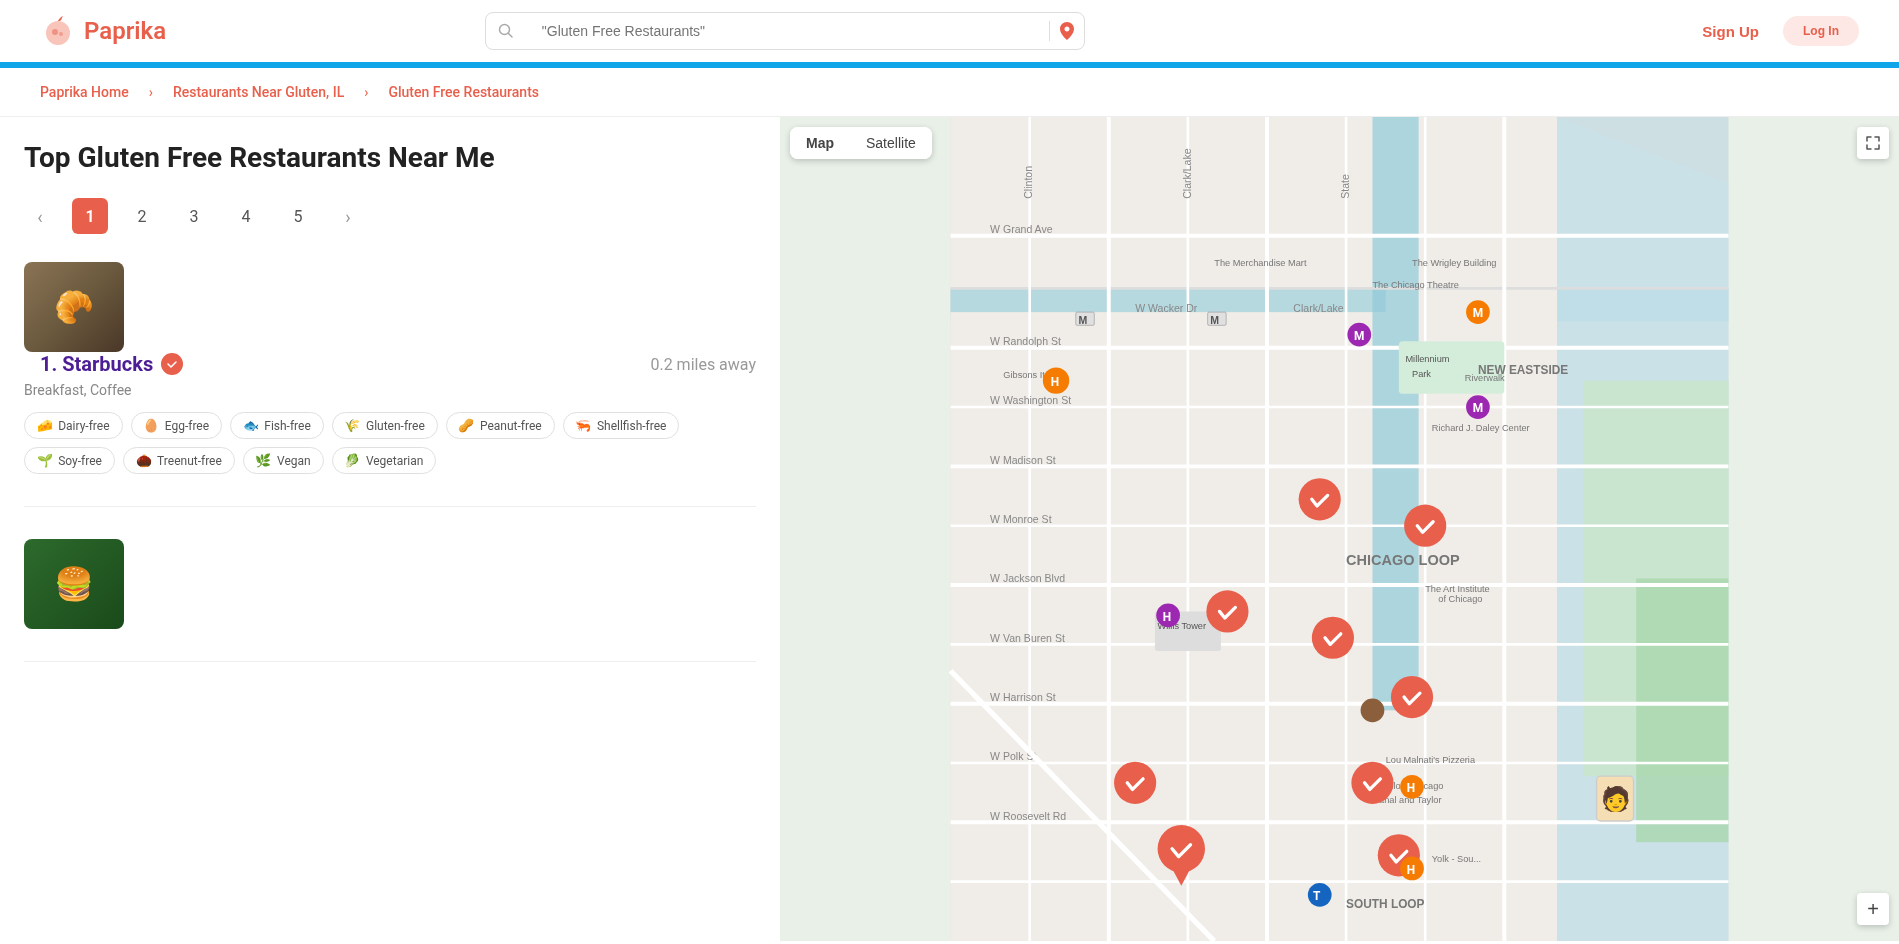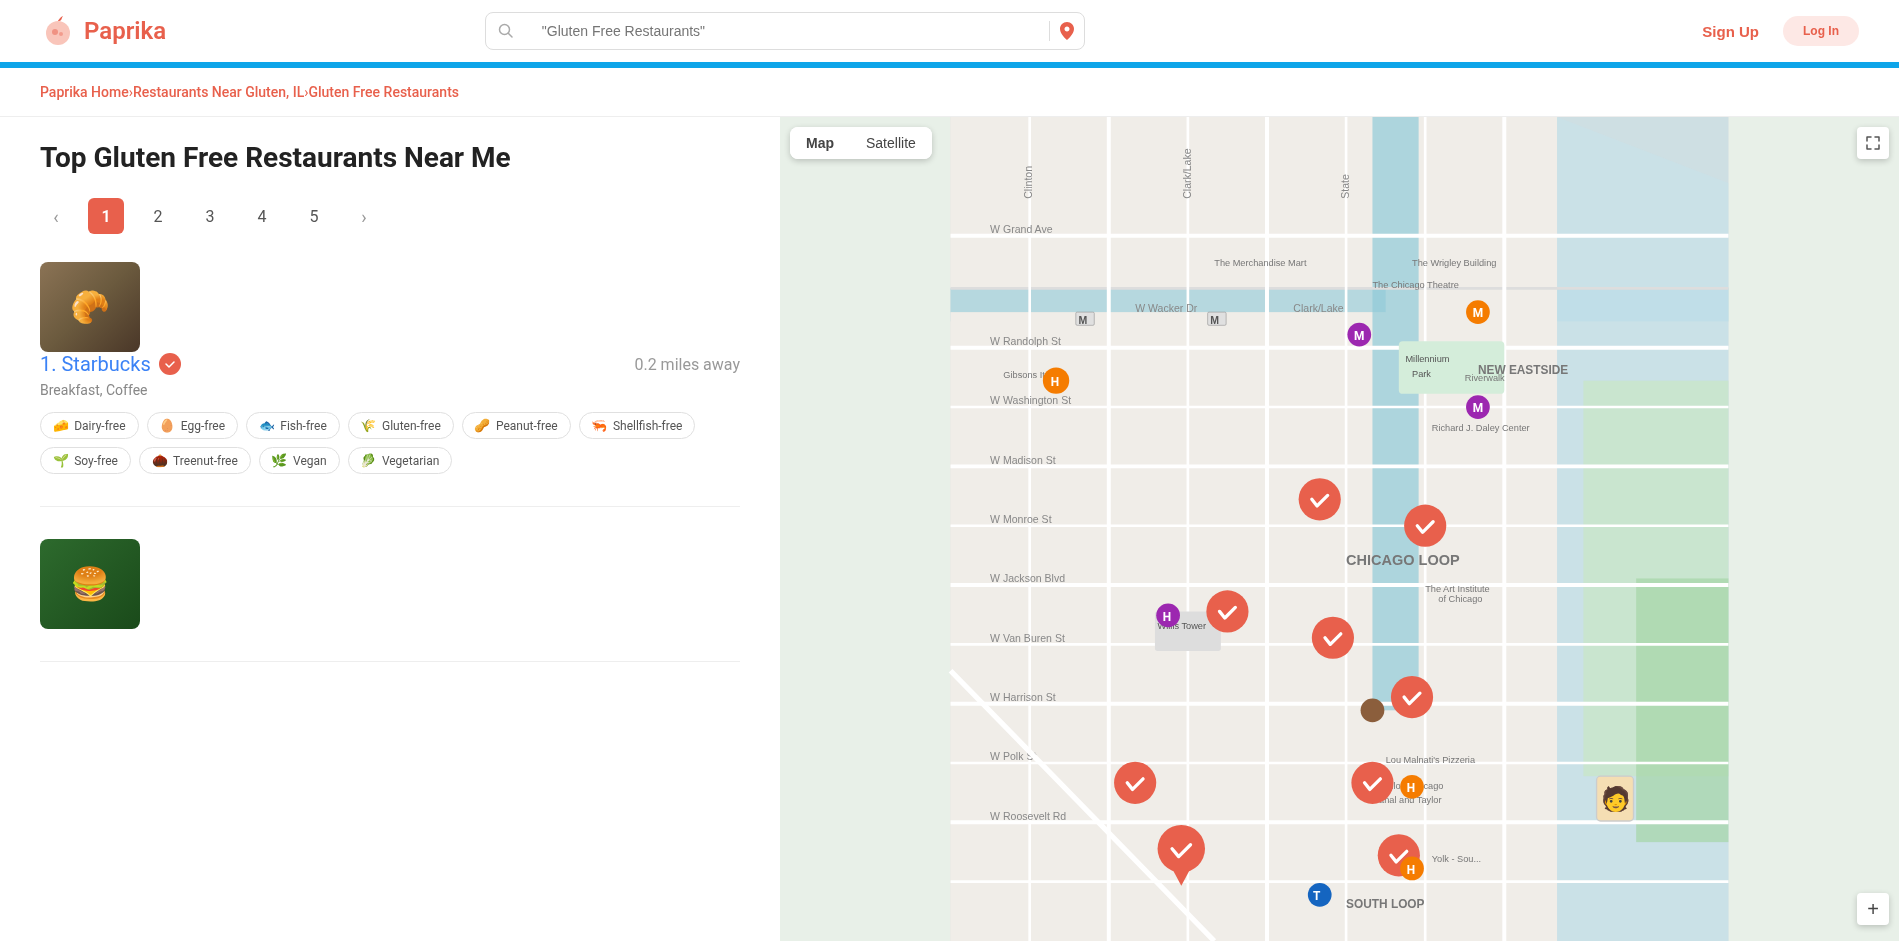--- a/index.html
+++ b/index.html
@@ -94,42 +94,42 @@
       font-weight: 600;
       padding: 8px 20px;
       border-radius: 20px;
       cursor: pointer;
     }
 
     
     .breadcrumb {
       display: flex;
       align-items: center;
-      gap: 0;
+      gap: 20px;
       padding: 16px 40px;
       border-bottom: 1px solid #eee;
       font-size: 14px;
     }
     .breadcrumb-home { color: #e8604c; font-weight: 500; cursor: pointer; }
     .breadcrumb-sep { color: #e8604c; }
     .breadcrumb-chicago { color: #e8604c; font-weight: 500; cursor: pointer; }
     .breadcrumb-current { color: #e8604c; font-weight: 500; }
 
     
     .main-layout {
       display: flex;
       height: calc(100vh - 120px);
     }
 
     
     .left-panel {
       width: 780px;
       min-width: 780px;
       overflow-y: auto;
-      padding: 24px 40px;
+      padding: 24px 24px;
     }
 
     .page-title {
       font-size: 28px;
       font-weight: 700;
       color: #222;
       margin-bottom: 24px;
     }
 
     
@@ -178,22 +178,23 @@
       justify-content: space-between;
       margin-bottom: 6px;
     }
     .restaurant-name-area {
       display: flex;
       align-items: center;
       gap: 8px;
     }
     .restaurant-name {
       font-size: 20px;
-      font-weight: 400;
-      color: #3b82f6;
+      font-weight: 700;
+      color: #4c1d95;
+      margin-left: 16px;
     }
     .verified-badge {
       width: 22px;
       height: 22px;
       background: #e8604c;
       border-radius: 50%;
       display: flex;
       align-items: center;
       justify-content: center;
       color: white;

